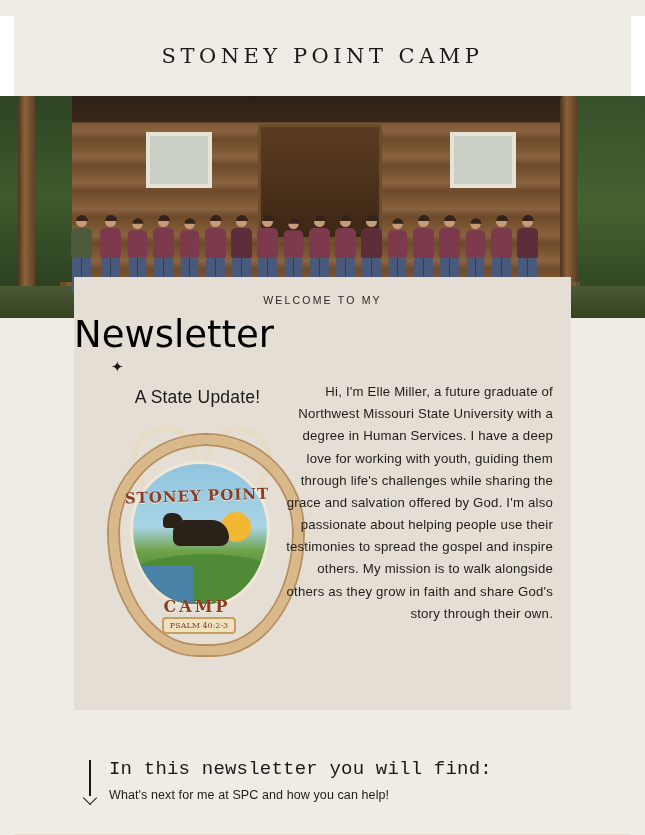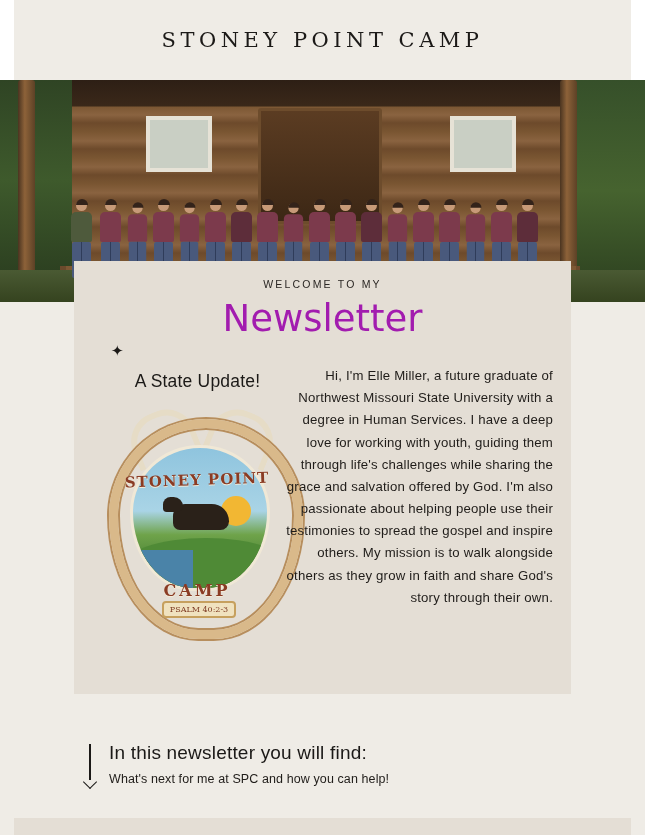--- a/index.html
+++ b/index.html
@@ -12,20 +12,21 @@
     background: #efece6;
     font-family: "Liberation Sans", sans-serif;
     overflow: hidden;
     position: relative;
   }
   .page {
     position: relative;
     width: 645px;
     height: 780px;
     background: #efece6;
+    margin-top: 16px;
   }
 
   
   .header {
     position: absolute;
     left: 14px;
     top: 0;
     width: 617px;
     height: 80px;
     background: #efece6;
@@ -177,25 +178,25 @@
   .welcome-kicker {
     margin: 17px 0 0;
     text-align: center;
     font-size: 10.5px;
     letter-spacing: 2.2px;
     color: #2b2724;
     font-weight: 400;
   }
   .newsletter-title {
     margin: 7px 0 0;
-    text-align: center;
+    text-align: left;
     font-family: "DejaVu Sans", sans-serif;
     font-size: 37px;
     font-weight: 400;
-    color: #a21caf;
+    color: #000000;
     letter-spacing: 0px;
   }
   .card-body {
     position: absolute;
     top: 96px;
     left: 0;
     width: 497px;
     height: 337px;
   }
   .card-left {
@@ -376,20 +377,21 @@
     border-bottom: 1.6px solid #1b1917;
     transform: rotate(45deg);
   }
   .bottom-heading {
     position: absolute;
     left: 109px;
     top: 48px;
     font-size: 19px;
     color: #1b1917;
     letter-spacing: 0.2px;
+    font-family: Liberation Mono, monospace;
   }
   .bottom-sub {
     position: absolute;
     left: 109px;
     top: 78px;
     font-size: 12.5px;
     color: #1f1c19;
     letter-spacing: 0.1px;
     text-align: right;
   }

